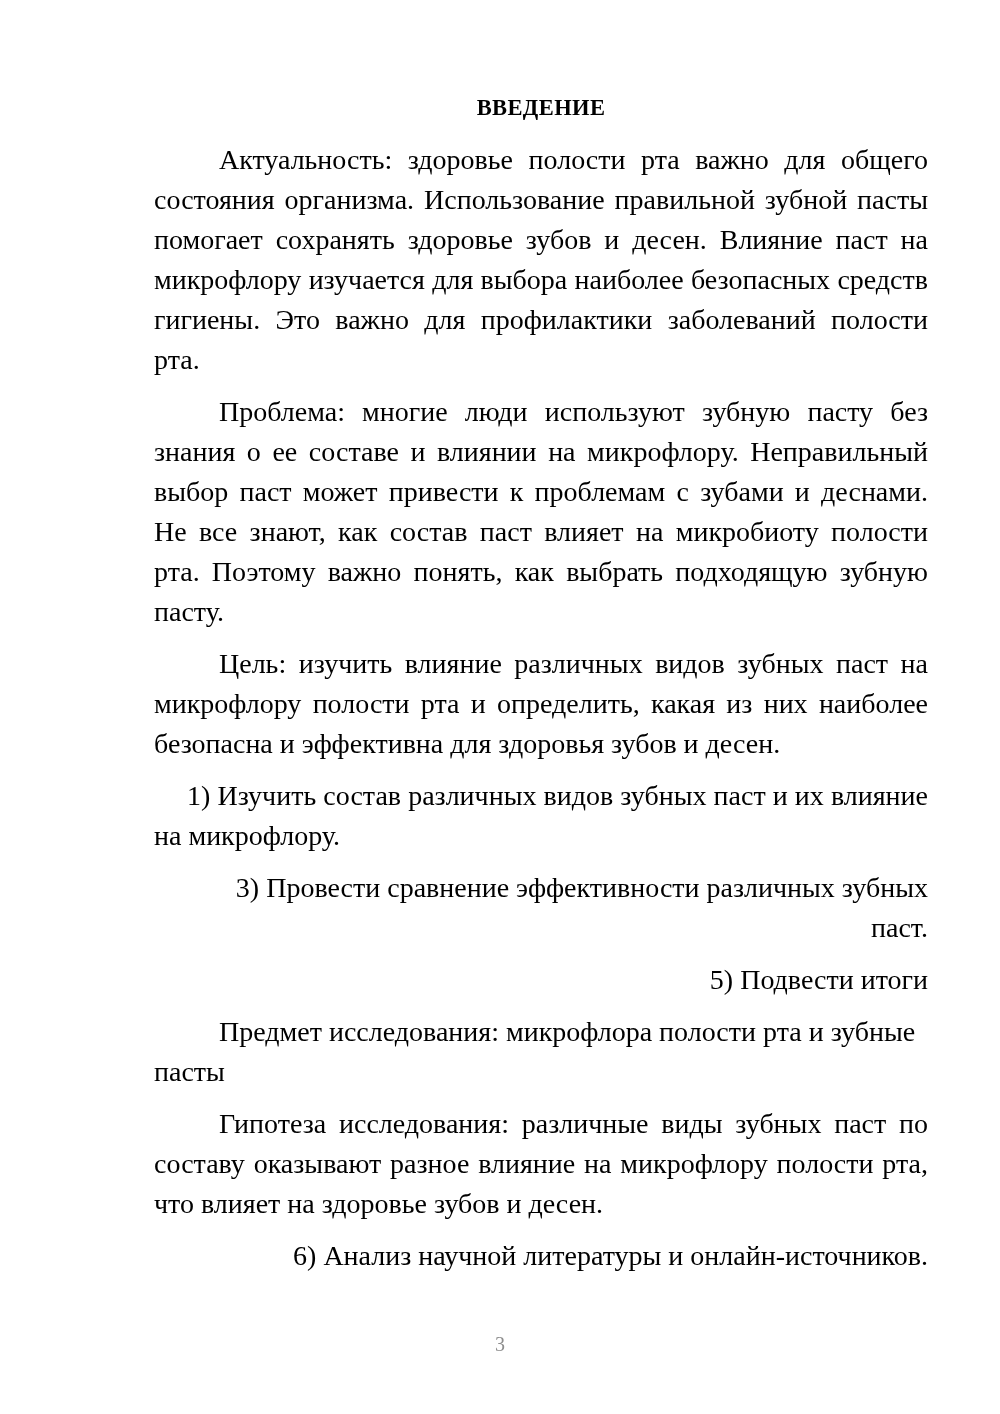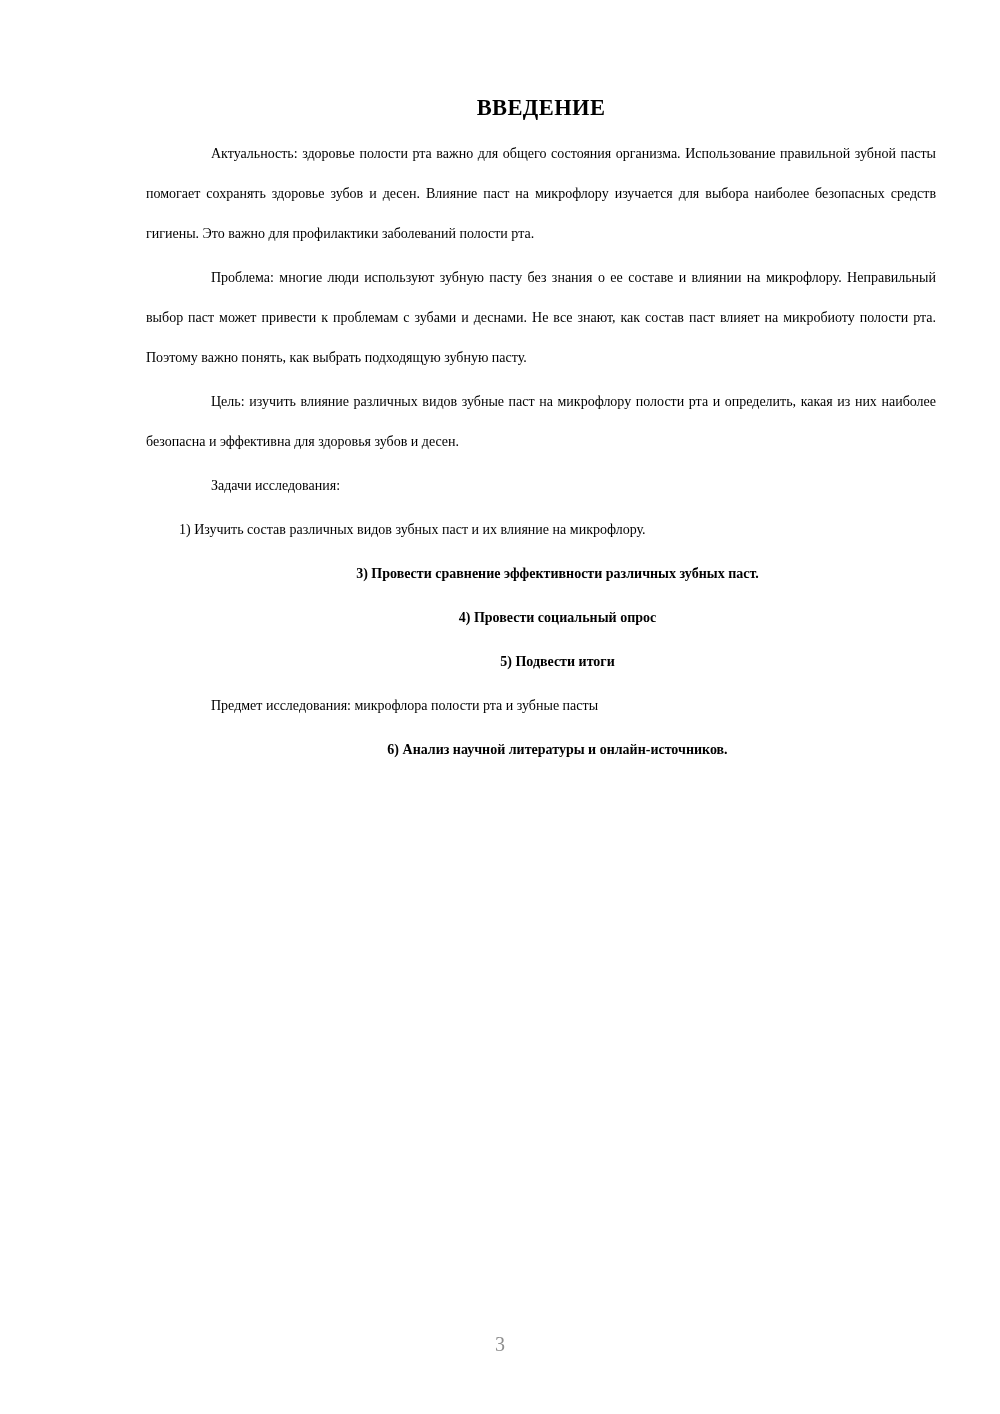--- a/index.html
+++ b/index.html
@@ -30,32 +30,31 @@
   }
   .doc-title {
     font-size: 22.5px;
     font-weight: bold;
     text-align: center;
     letter-spacing: 0.4px;
     line-height: 40px;
     margin: 0 0 6px 0;
   }
   .para {
-    font-size: 14px;
+    font-size: 28px;
     line-height: 40px;
     text-align: justify;
     text-justify: inter-word;
     text-indent: 65px;
-    margin: 4px;
+    margin: 12px;
     padding: 0;
     hyphens: none;
   }
   .para.no-justify {
-    text-align: center;
-    font-weight: bold;
+    text-align: right;
   }
   .para.list-item {
     text-indent: 33px;
   }
   .para.plain-indent {
     text-indent: 65px;
     text-align: left;
   }
   .page-number {
     position: absolute;
@@ -74,36 +73,35 @@
 <div class="page">
 
   <div class="content">
 
     <h1 class="doc-title">ВВЕДЕНИЕ</h1>
 
     <p class="para">Актуальность: здоровье полости рта важно для общего состояния организма. Использование правильной зубной пасты помогает сохранять здоровье зубов и десен. Влияние паст на микрофлору изучается для выбора наиболее безопасных средств гигиены. Это важно для профилактики заболеваний полости рта.</p>
 
     <p class="para">Проблема: многие люди используют зубную пасту без знания о ее составе и влиянии на микрофлору. Неправильный выбор паст может привести к проблемам с зубами и деснами. Не все знают, как состав паст влияет на микробиоту полости рта. Поэтому важно понять, как выбрать подходящую зубную пасту.</p>
 
-    <p class="para">Цель: изучить влияние различных видов зубные паст на микрофлору полости рта и определить, какая из них наиболее безопасна и эффективна для здоровья зубов и десен.</p>
+    <p class="para">Цель: изучить влияние различных видов зубных паст на микрофлору полости рта и определить, какая из них наиболее безопасна и эффективна для здоровья зубов и десен.</p>
 
-    <p class="para plain-indent">Задачи исследования:</p>
 
     <p class="para list-item">1) Изучить состав различных видов зубных паст и их влияние на микрофлору.</p>
 
 
     <p class="para list-item no-justify">3) Провести сравнение эффективности различных зубных паст.</p>
 
-    <p class="para list-item no-justify">4) Провести социальный опрос</p>
 
     <p class="para list-item no-justify">5) Подвести итоги</p>
 
 
     <p class="para plain-indent">Предмет исследования: микрофлора полости рта и зубные пасты</p>
 
+    <p class="para">Гипотеза исследования: различные виды зубных паст по составу оказывают разное влияние на микрофлору полости рта, что влияет на здоровье зубов и десен.</p>
 
 
     <p class="para list-item no-justify">6) Анализ научной литературы и онлайн-источников.</p>
 
   </div>
 
   <div class="page-number">3</div>
 
 </div>
 

